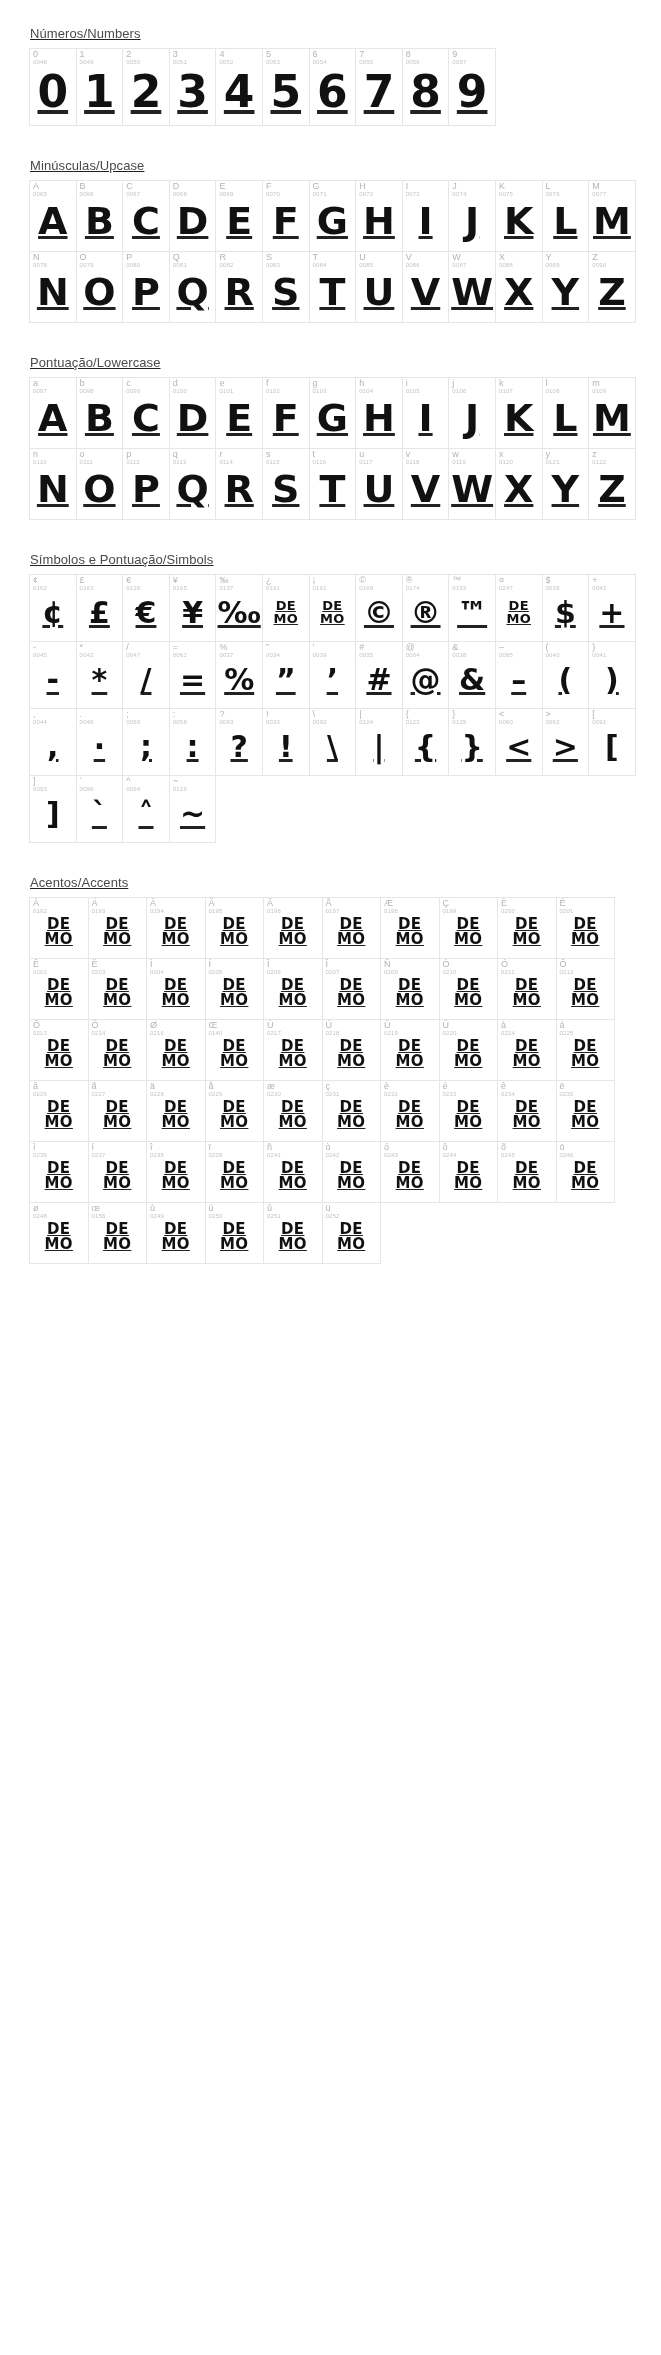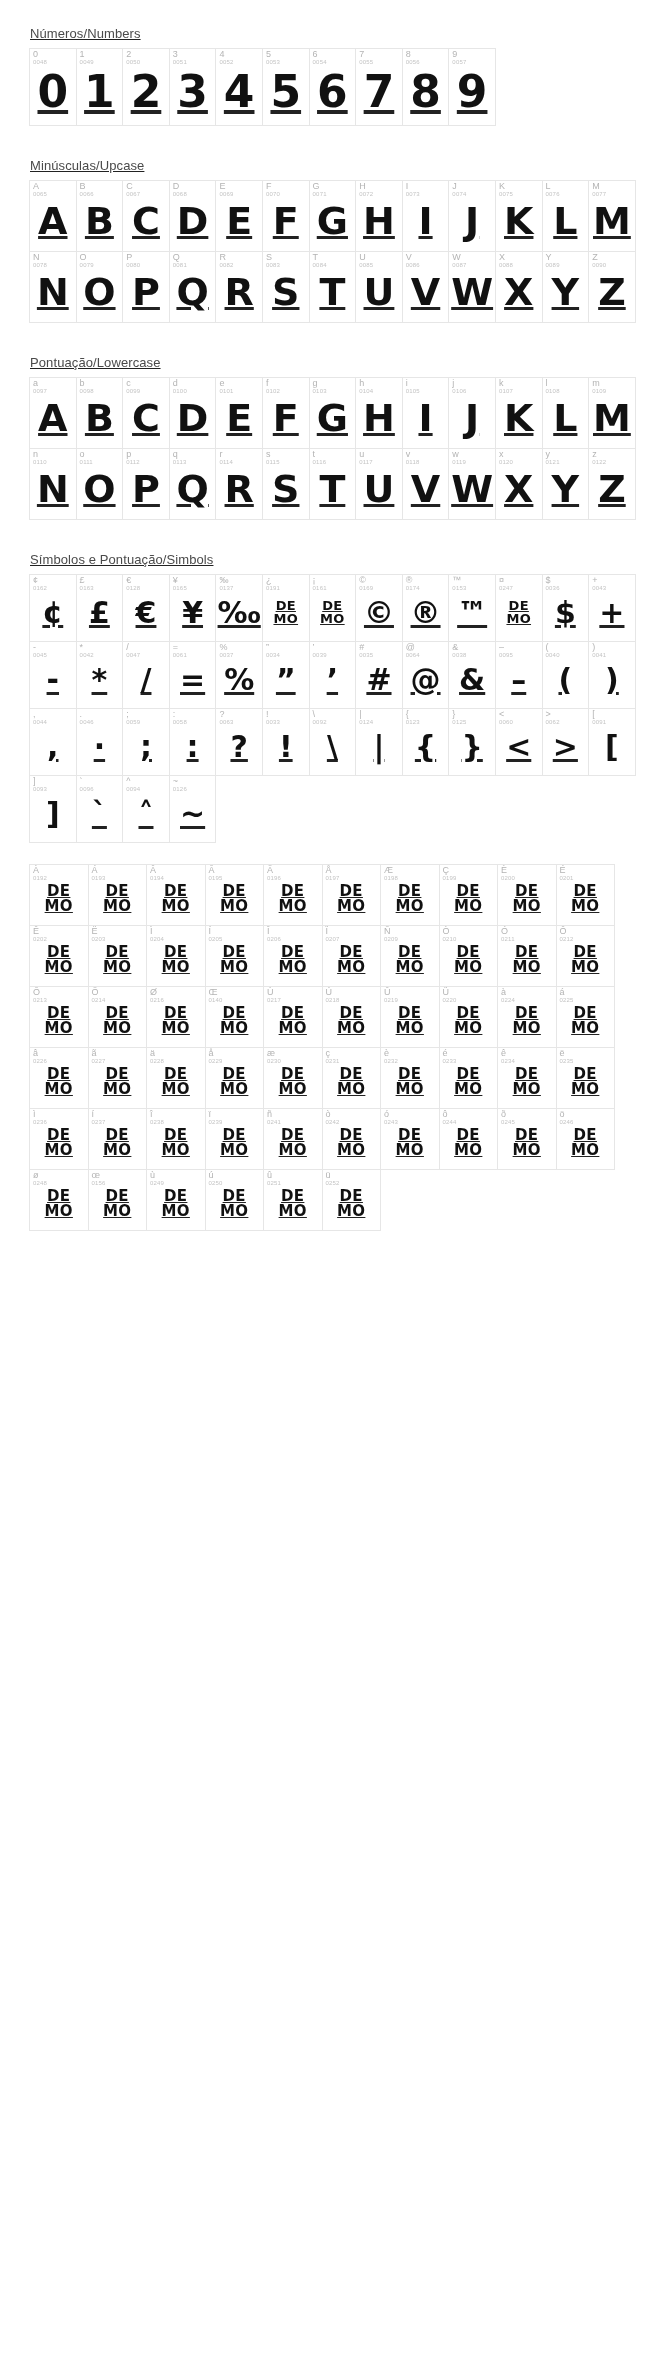--- a/index.html
+++ b/index.html
@@ -861,20 +861,21 @@
           <div class="cell">
             <div class="meta">
               <span class="ch">~</span>
               <span class="code">0126</span>
             </div>
             <div class="glyph">~</div>
           </div>
         </div>
       </div>
       <div class="section">
+        <div class="section-title">Acentos/Accents</div>
         <div class="grid g-acc">
           <div class="cell">
             <div class="meta">
               <span class="ch">À</span>
               <span class="code">0192</span>
             </div>
             <div class="demo">
               <span>DE</span>
               <span>MO</span>
             </div>

